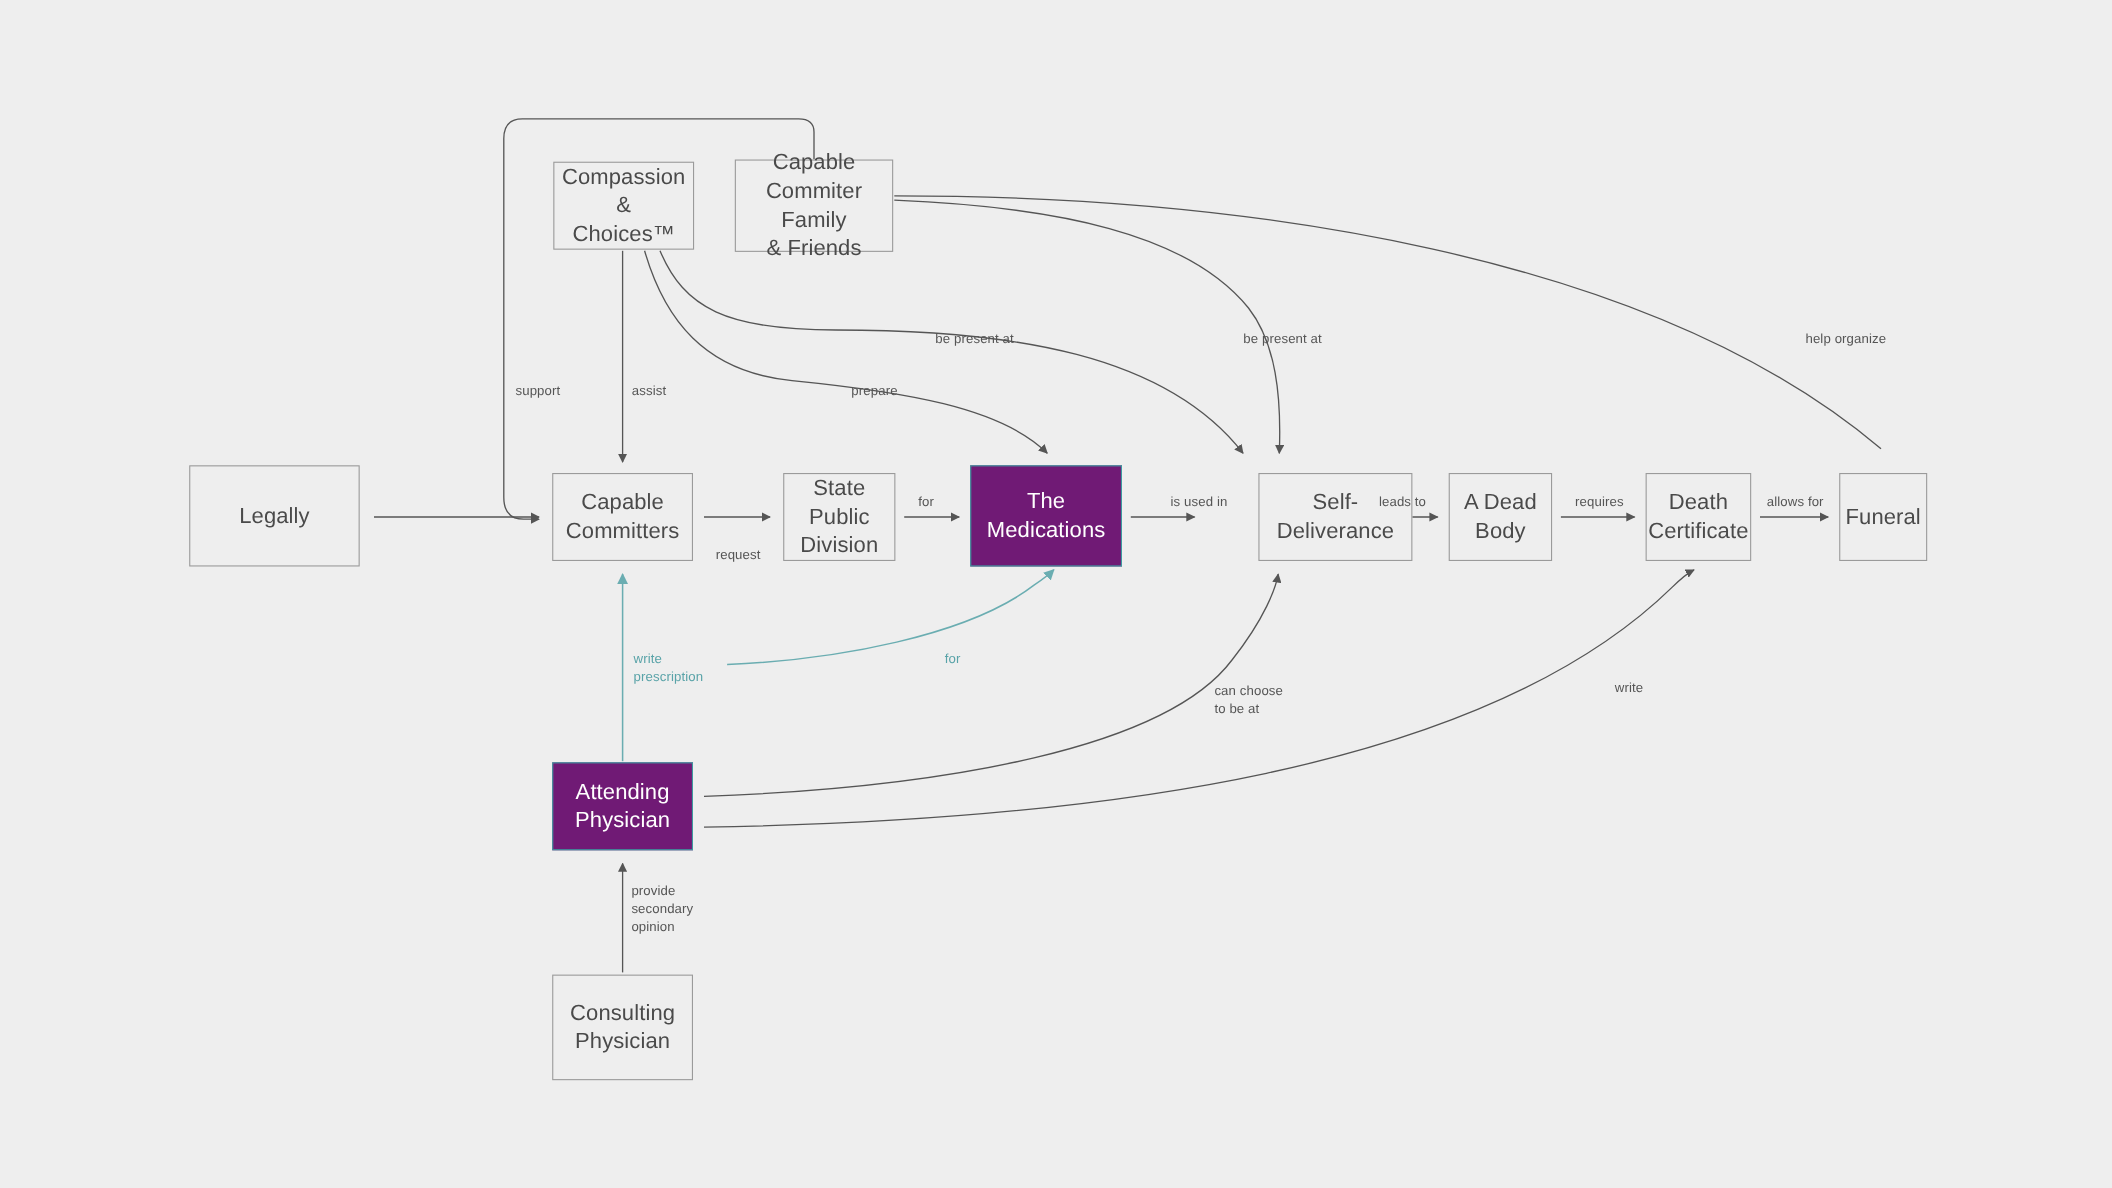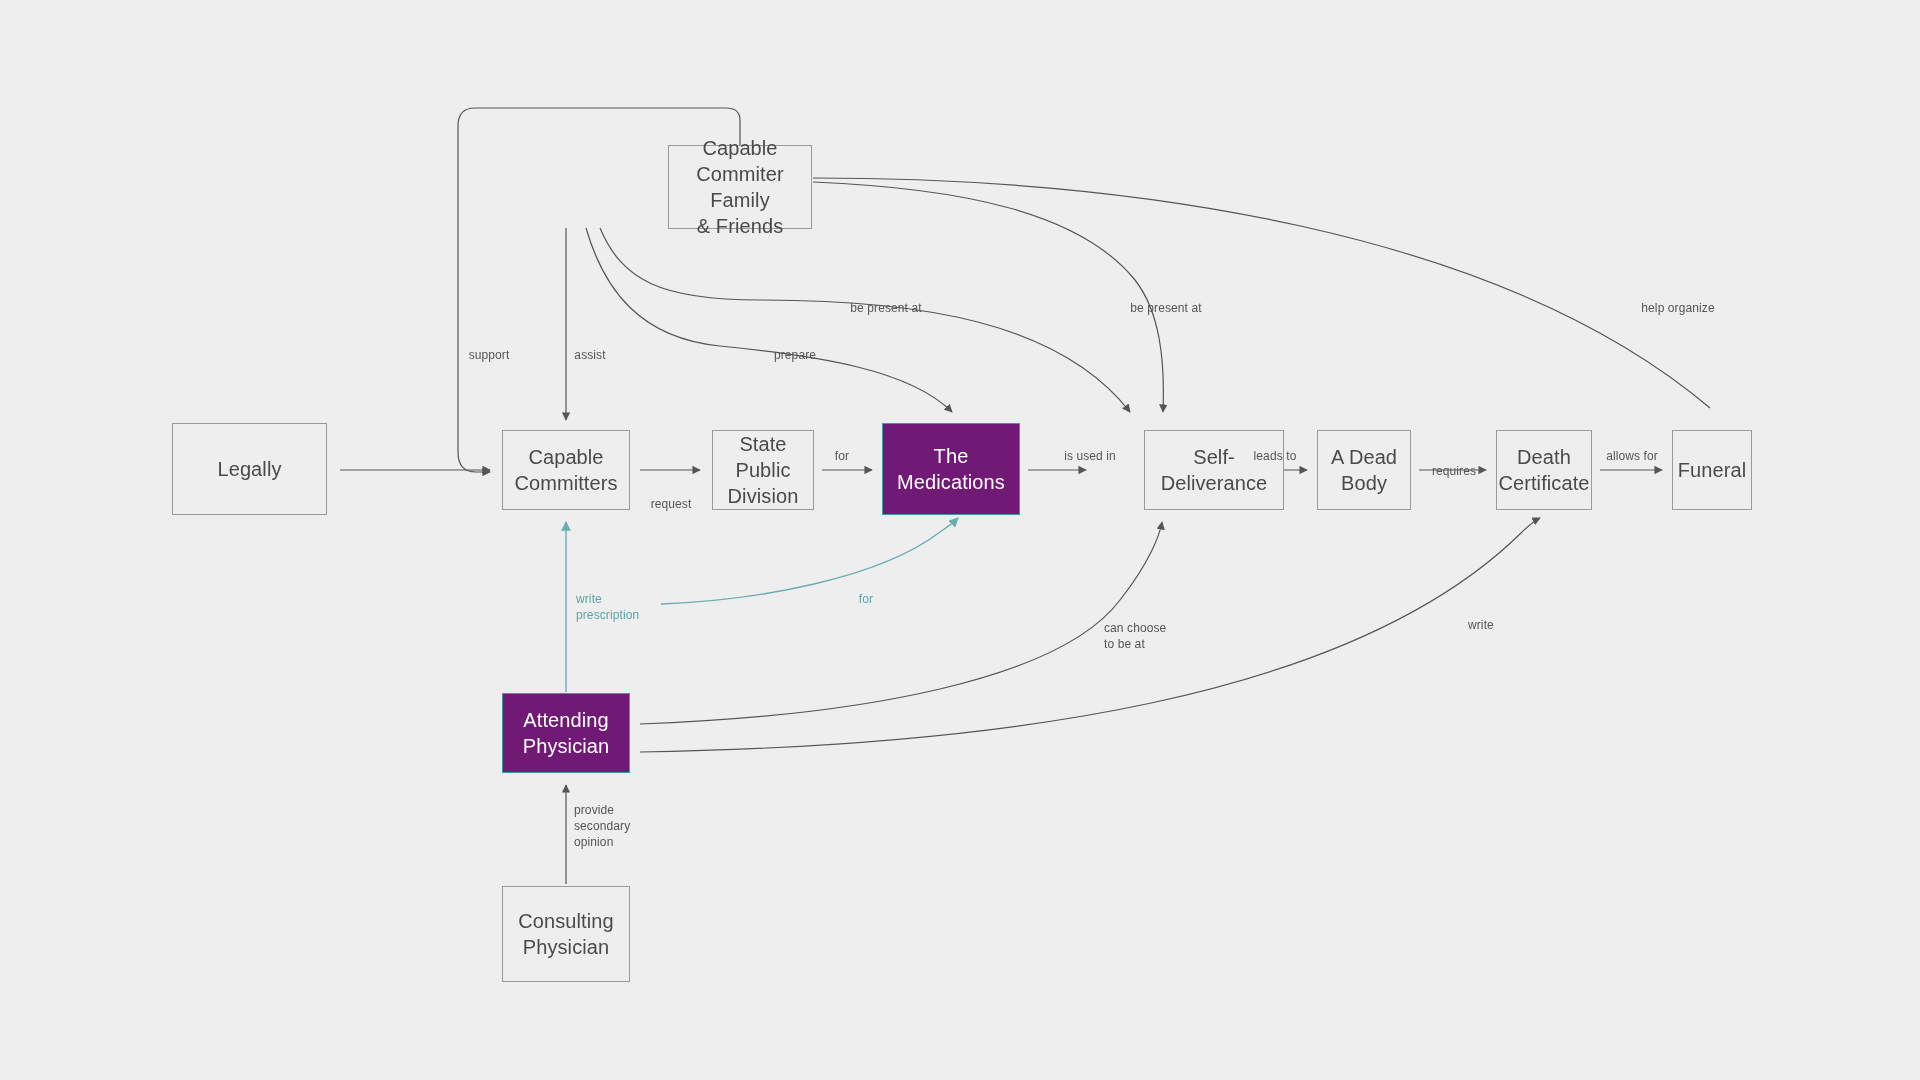--- a/index.html
+++ b/index.html
@@ -122,20 +122,23 @@
     <g fill="none" stroke="#6aadb1" stroke-width="1.4">
 
       <path d="M 566 692 L 566 522" marker-end="url(#arrow-accent)"></path>
 
       <path d="M 661 604 C 760 600 880 578 940 532 C 952 524 956 520 958 518" marker-end="url(#arrow-accent)"></path>
     </g>
   </svg>
 
   <div class="node" style="left:172px;top:423px;width:155px;height:92px;">Legally</div>
 
+  <div class="node" style="left:503px;top:147px;width:128px;height:80px;">Compassion
+&amp;
+Choices™</div>
 
   <div class="node" style="left:668px;top:145px;width:144px;height:84px;">Capable
 Commiter Family
 &amp; Friends</div>
 
   <div class="node" style="left:502px;top:430px;width:128px;height:80px;">Capable
 Committers</div>
 
   <div class="node" style="left:712px;top:430px;width:102px;height:80px;">State Public
 Division</div>
@@ -171,21 +174,21 @@
   <div class="edge-label c" style="left:1678px;top:301px;">help organize</div>
 
   <div class="edge-label c" style="left:671px;top:449px;margin-top:48px;">request</div>
 
   <div class="edge-label c" style="left:842px;top:449px;">for</div>
 
   <div class="edge-label c" style="left:1090px;top:449px;">is used in</div>
 
   <div class="edge-label c" style="left:1275px;top:449px;">leads to</div>
 
-  <div class="edge-label c" style="left:1454px;top:464px;">requires</div>
+  <div class="edge-label c" style="left:1454px;top:449px;">requires</div>
 
   <div class="edge-label c" style="left:1632px;top:449px;">allows for</div>
 
   <div class="edge-label l accent" style="left:576px;top:592px;">write
 prescription</div>
 
   <div class="edge-label c accent" style="left:866px;top:592px;">for</div>
 
   <div class="edge-label l" style="left:1104px;top:621px;">can choose
 to be at</div>

